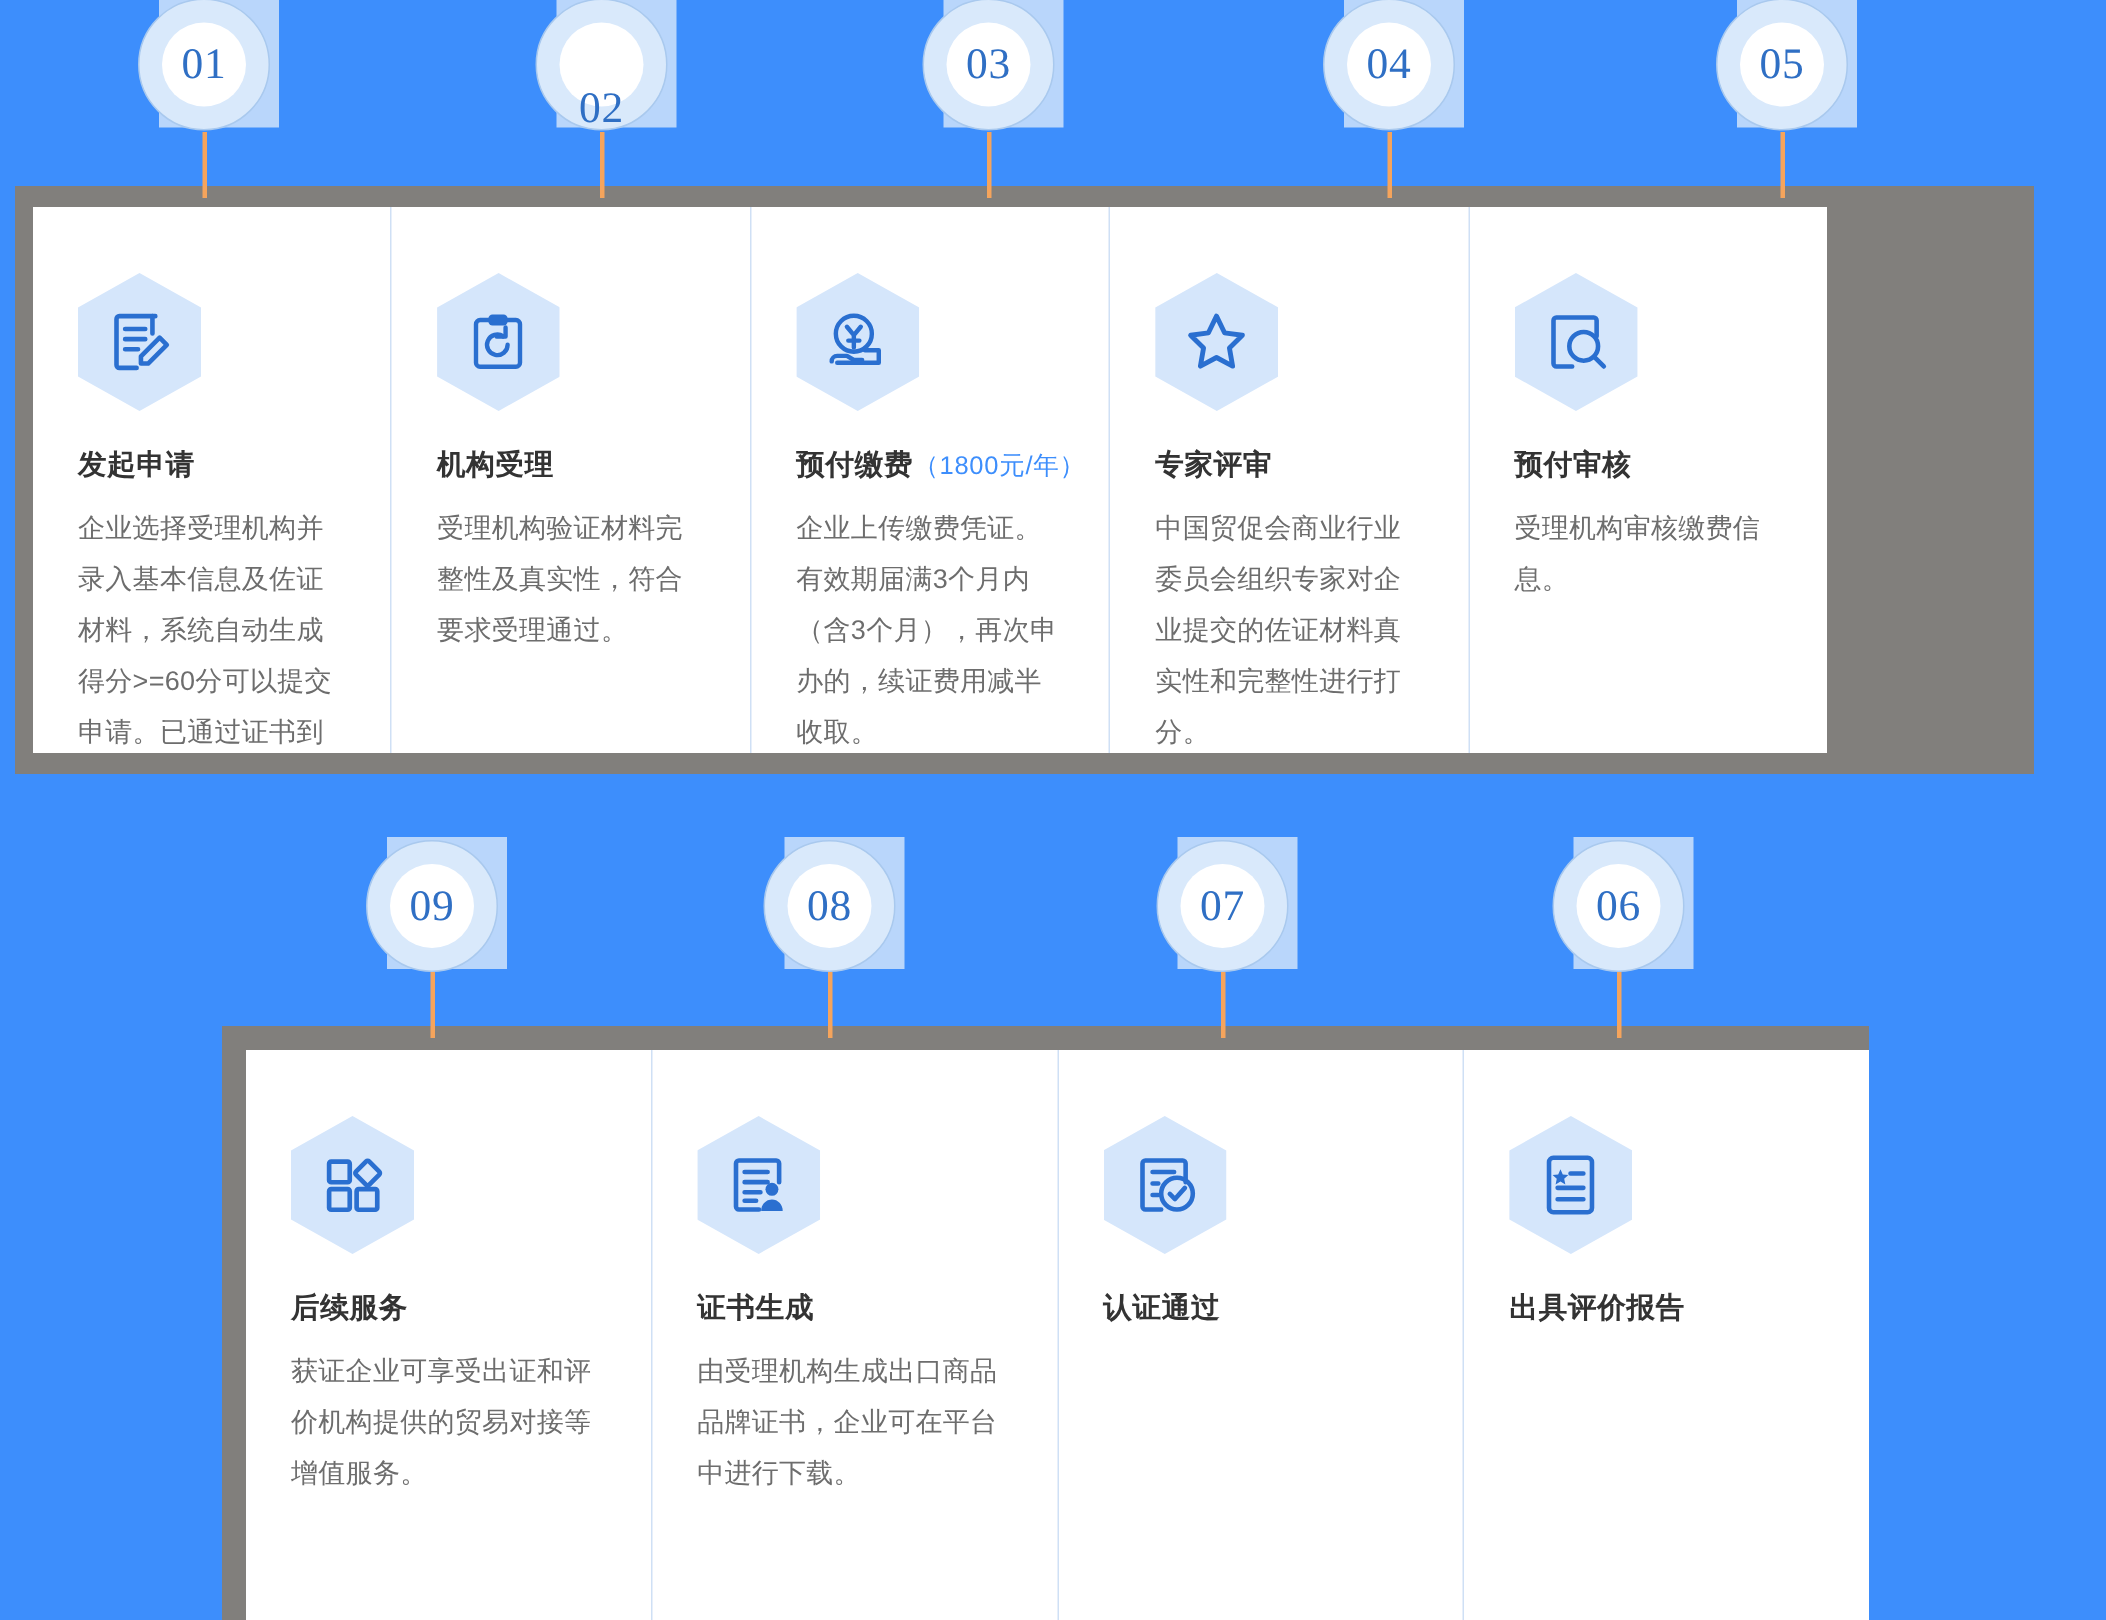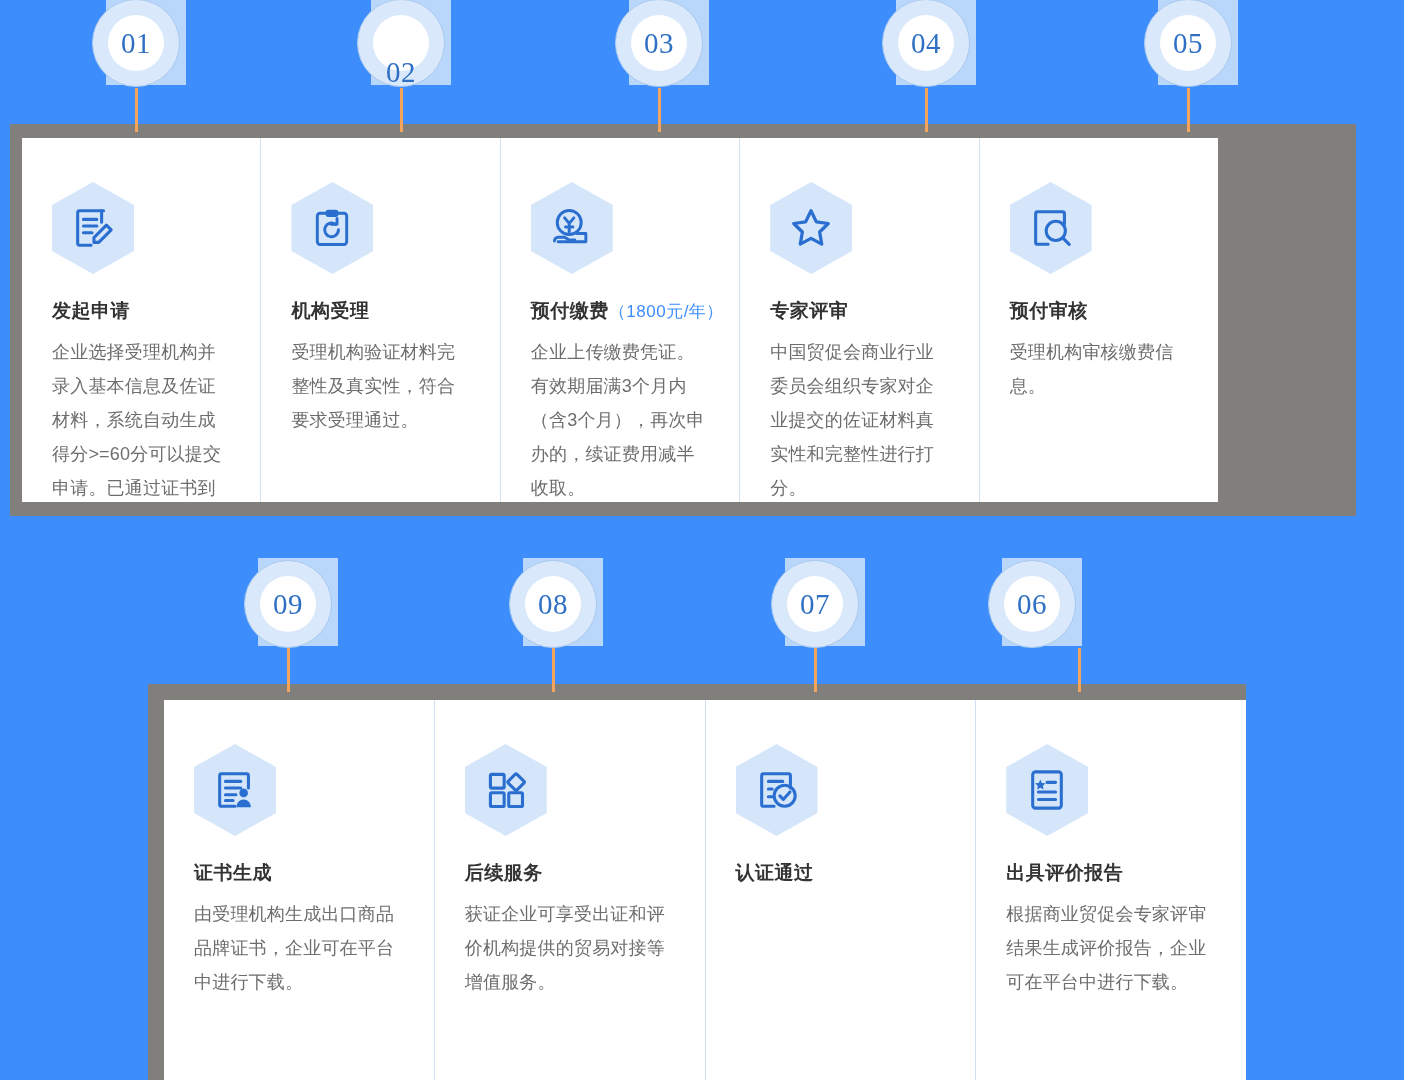--- a/index.html
+++ b/index.html
@@ -224,50 +224,50 @@
 
   </div>
 </div>
 
 <div class="row" id="row-bottom">
   <div class="frame"></div>
   <div class="cards">
 
     <div class="card">
       <div class="hex">
+        <svg width="44" height="44" viewBox="0 0 48 48" fill="none" stroke="#2a6fd0" stroke-width="3.4" stroke-linejoin="round">
+          <rect x="7" y="7" width="15" height="15" rx="1.5"></rect>
+          <rect x="7" y="27" width="15" height="15" rx="1.5"></rect>
+          <rect x="27" y="27" width="15" height="15" rx="1.5"></rect>
+          <rect x="28.5" y="8.5" width="13.5" height="13.5" rx="1.5" transform="rotate(45 35 15)"></rect>
+        </svg>
+      </div>
+      <div class="card-title">
+        <span>后续服务</span><span class="price"></span>
+      </div>
+      <div class="card-desc">获证企业可享受出证和评价机构提供的贸易对接等增值服务。</div>
+    </div>
+
+    <div class="card">
+      <div class="hex">
         <svg width="46" height="46" viewBox="0 0 48 48" fill="none" stroke="#2a6fd0" stroke-width="3.2" stroke-linecap="round" stroke-linejoin="round">
           <path d="M38 22V9a2 2 0 0 0-2-2H10a2 2 0 0 0-2 2v30a2 2 0 0 0 2 2h14"></path>
           <path d="M14 15h16M14 22h16M14 29h11M14 35h8"></path>
           <circle cx="33" cy="27" r="4.5" fill="#2a6fd0" stroke="none"></circle>
           <path d="M25.5 42c0-4.6 3.4-8 7.5-8s7.5 3.4 7.5 8z" fill="#2a6fd0" stroke="none"></path>
         </svg>
       </div>
       <div class="card-title">
         <span>证书生成</span><span class="price"></span>
       </div>
       <div class="card-desc">由受理机构生成出口商品品牌证书，企业可在平台中进行下载。</div>
     </div>
 
     <div class="card">
       <div class="hex">
-        <svg width="44" height="44" viewBox="0 0 48 48" fill="none" stroke="#2a6fd0" stroke-width="3.4" stroke-linejoin="round">
-          <rect x="7" y="7" width="15" height="15" rx="1.5"></rect>
-          <rect x="7" y="27" width="15" height="15" rx="1.5"></rect>
-          <rect x="27" y="27" width="15" height="15" rx="1.5"></rect>
-          <rect x="28.5" y="8.5" width="13.5" height="13.5" rx="1.5" transform="rotate(45 35 15)"></rect>
-        </svg>
-      </div>
-      <div class="card-title">
-        <span>后续服务</span><span class="price"></span>
-      </div>
-      <div class="card-desc">获证企业可享受出证和评价机构提供的贸易对接等增值服务。</div>
-    </div>
-
-    <div class="card">
-      <div class="hex">
         <svg width="46" height="46" viewBox="0 0 48 48" fill="none" stroke="#2a6fd0" stroke-width="3.2" stroke-linecap="round" stroke-linejoin="round">
           <path d="M38 22V9a2 2 0 0 0-2-2H10a2 2 0 0 0-2 2v30a2 2 0 0 0 2 2h11"></path>
           <path d="M15 15h15M15 23h4M15 31h4"></path>
           <circle cx="32" cy="30" r="11"></circle>
           <path d="M27 30.2l3.6 3.6L37.5 26"></path>
         </svg>
       </div>
       <div class="card-title">
         <span>认证通过</span><span class="price"></span>
       </div>
@@ -277,21 +277,20 @@
       <div class="hex">
         <svg width="42" height="46" viewBox="0 0 44 48" fill="none" stroke="#2a6fd0" stroke-width="3.2" stroke-linecap="round" stroke-linejoin="round">
           <rect x="7" y="5" width="30" height="38" rx="3"></rect>
           <path d="M15 13l1.6 3.6 3.9.4-2.9 2.7.8 3.9-3.4-2-3.4 2 .8-3.9-2.9-2.7 3.9-.4z" fill="#2a6fd0" stroke="none"></path>
           <path d="M22 16h9M13 26h18M13 34h18"></path>
         </svg>
       </div>
       <div class="card-title">
         <span>出具评价报告</span><span class="price"></span>
       </div>
-      <div class="card-desc">根据商业贸促会专家评审结果生成评价报告，企业可在平台中进行下载。</div>
     </div>
 
   </div>
 </div>
 
 <div class="stem" style="left:135px; top:88px; height:44px;"></div>
 <div class="badge" style="left:92px; top:-1px;">
   <div class="sq"></div>
   <div class="ring"></div>
   <div class="inner"></div>
@@ -348,18 +347,18 @@
 
 <div class="stem" style="left:814px; top:648px; height:44px;"></div>
 <div class="badge" style="left:771px; top:560px;">
   <div class="sq"></div>
   <div class="ring"></div>
   <div class="inner"></div>
   <div class="num">07</div>
 </div>
 
 <div class="stem" style="left:1078px; top:648px; height:44px;"></div>
-<div class="badge" style="left:988px; top:560px;">
+<div class="badge" style="left:1035px; top:560px;">
   <div class="sq"></div>
   <div class="ring"></div>
   <div class="inner"></div>
   <div class="num">06</div>
 </div>
 
 </body></html>

